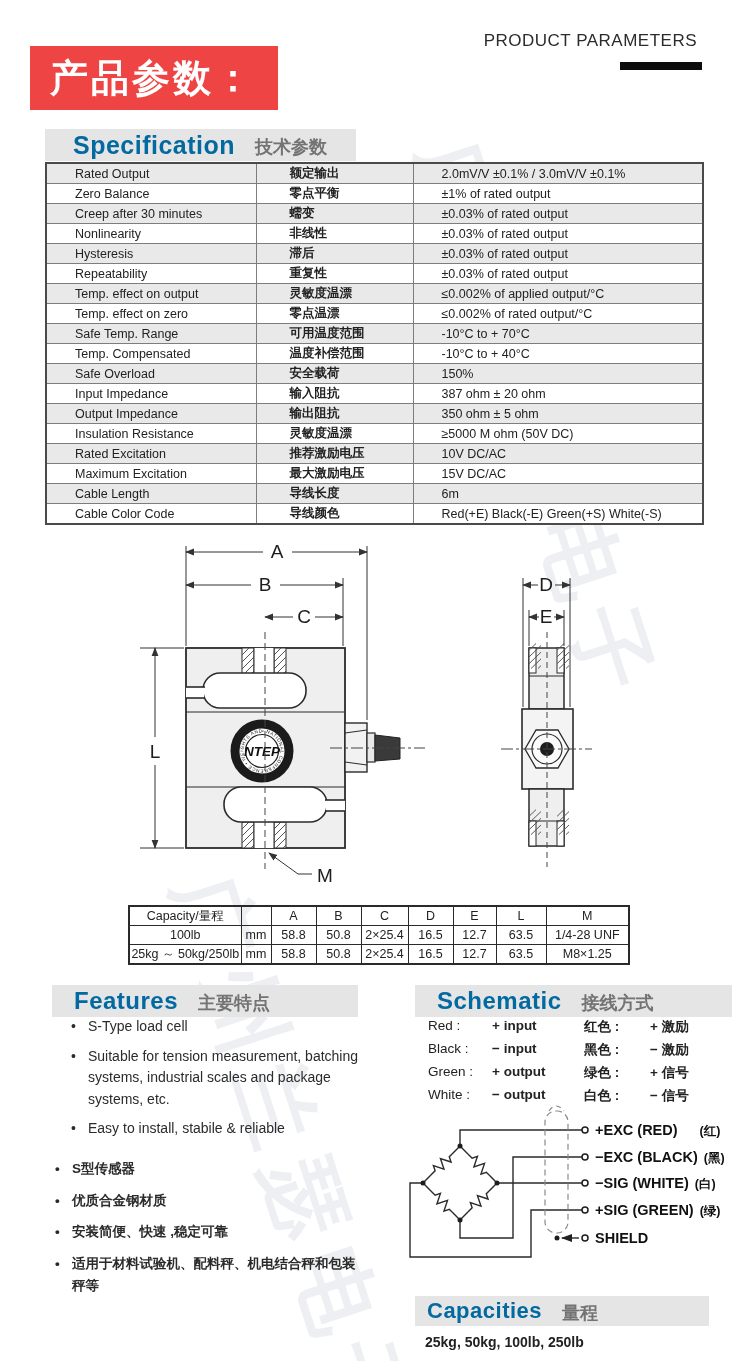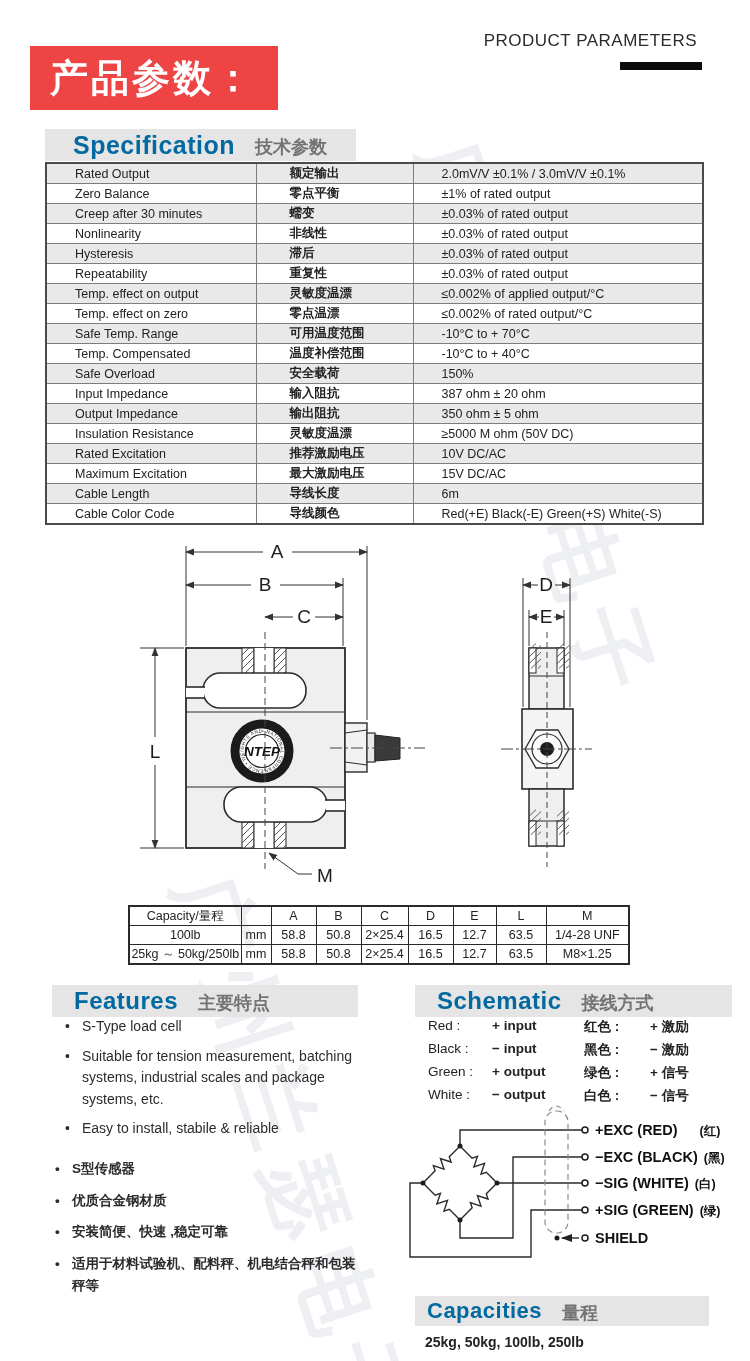--- a/index.html
+++ b/index.html
@@ -36,21 +36,21 @@
 
   
   table.cap{position:absolute;left:128px;top:905px;width:500px;border-collapse:collapse;
             table-layout:fixed;font-size:12.5px;text-align:center;border:2px solid #2a2a2a;padding-left:17px;}
   table.cap td{border:1px solid #2a2a2a;height:18px;padding:0;}
 
   
   ul.feat{position:absolute;margin:0;padding:0;list-style:none;}
   ul.feat li{position:relative;padding-left:17px;color:#2b2b2b;}
   ul.feat li:before{content:"•";position:absolute;left:0;top:0;color:#2b2b2b;}
-  ul.feat.en{left:65px;top:1016px;width:302px;font-size:14px;font-weight:500;}
+  ul.feat.en{left:71px;top:1016px;width:302px;font-size:14px;font-weight:500;}
   ul.feat.en li{margin-bottom:8px;line-height:21.5px;}
   ul.feat.zh{left:55px;top:1158px;width:310px;font-size:13.5px;font-weight:700;color:#333;}
   ul.feat.zh li{margin-bottom:9px;line-height:22.5px;}
 
   
   .wiring{position:absolute;left:428px;top:1018px;width:292px;display:grid;
           grid-template-columns:64px 92px 66px 70px;row-gap:5px;font-size:13.5px;}
   .wiring .c1{font-weight:500;}
   .wiring .c2{font-weight:700;}
   .wiring .c3{font-weight:700;}

